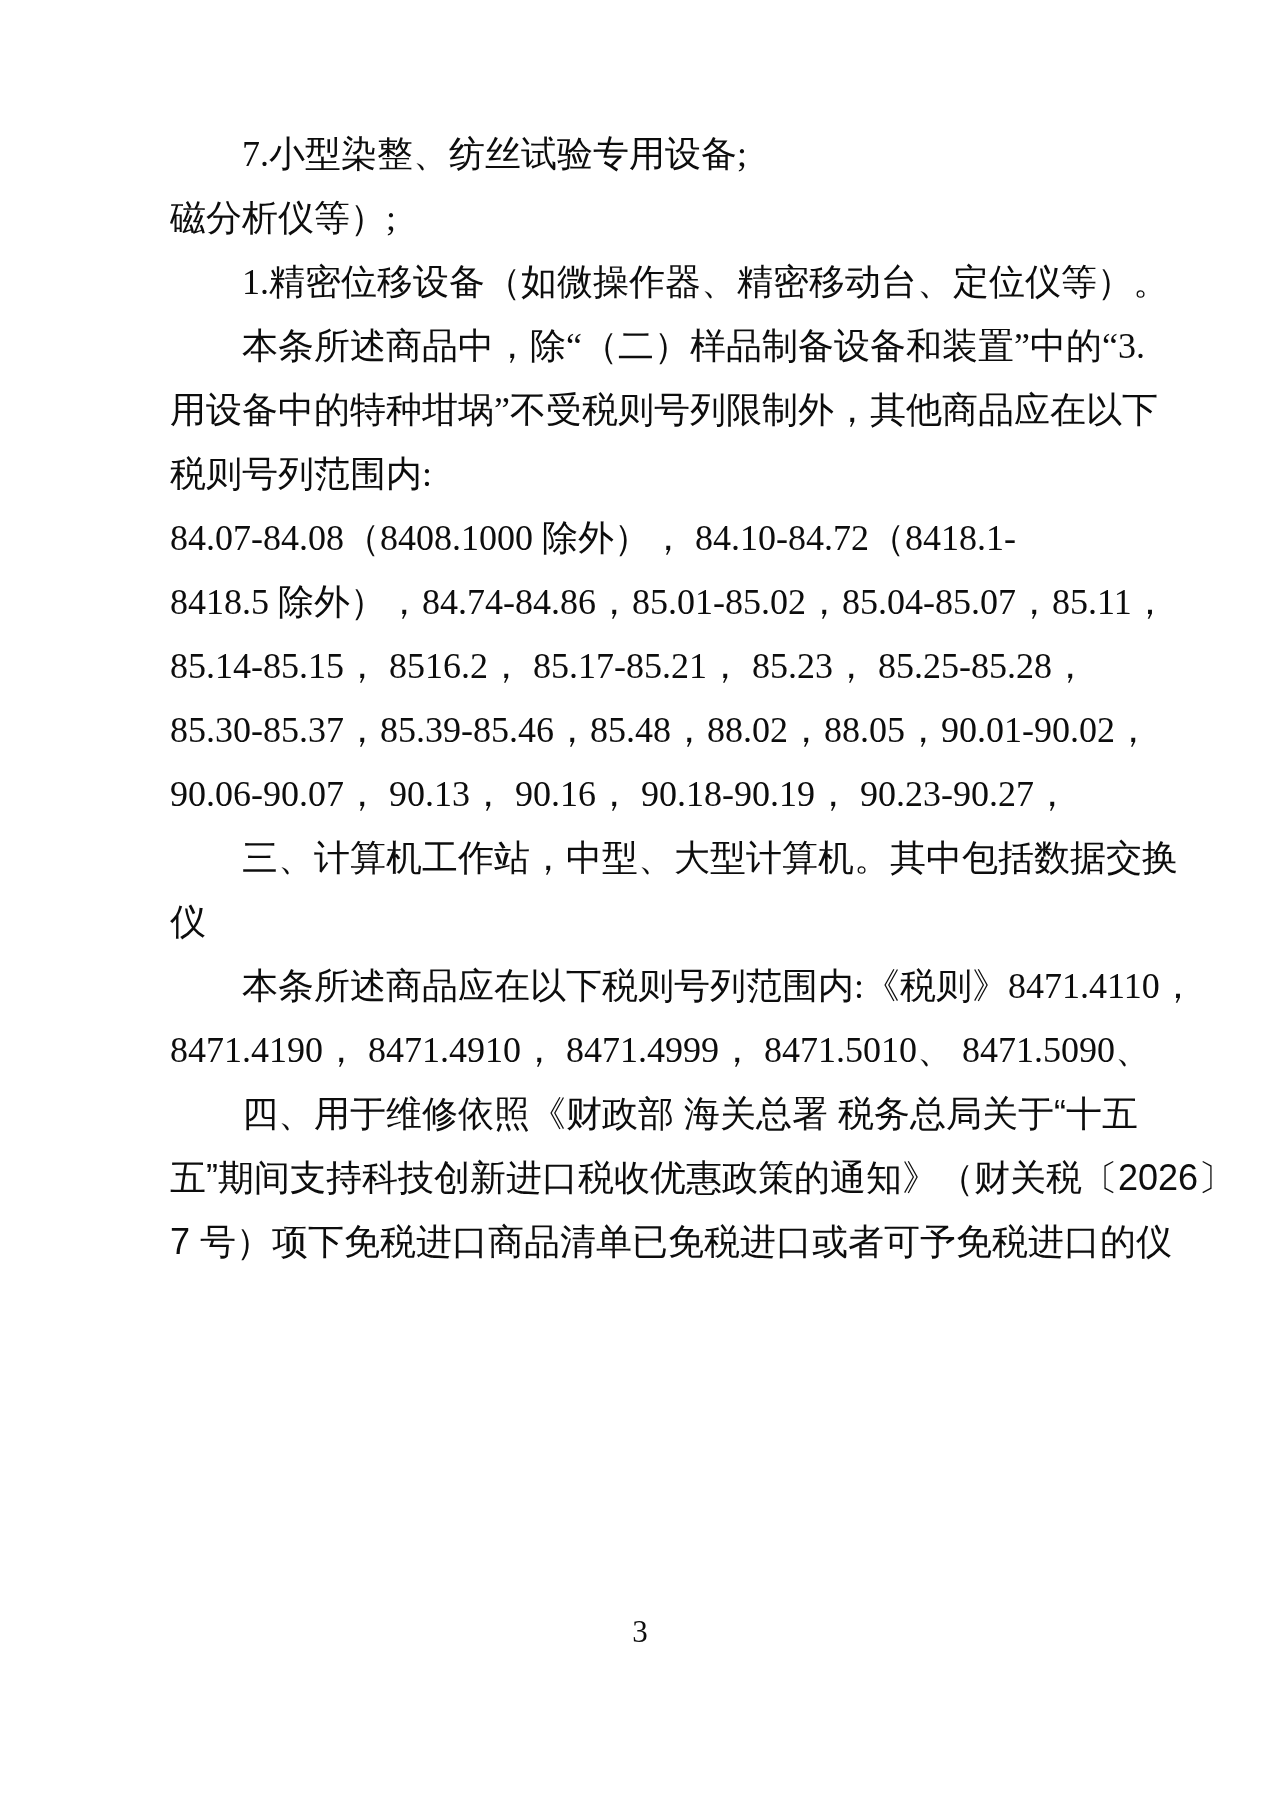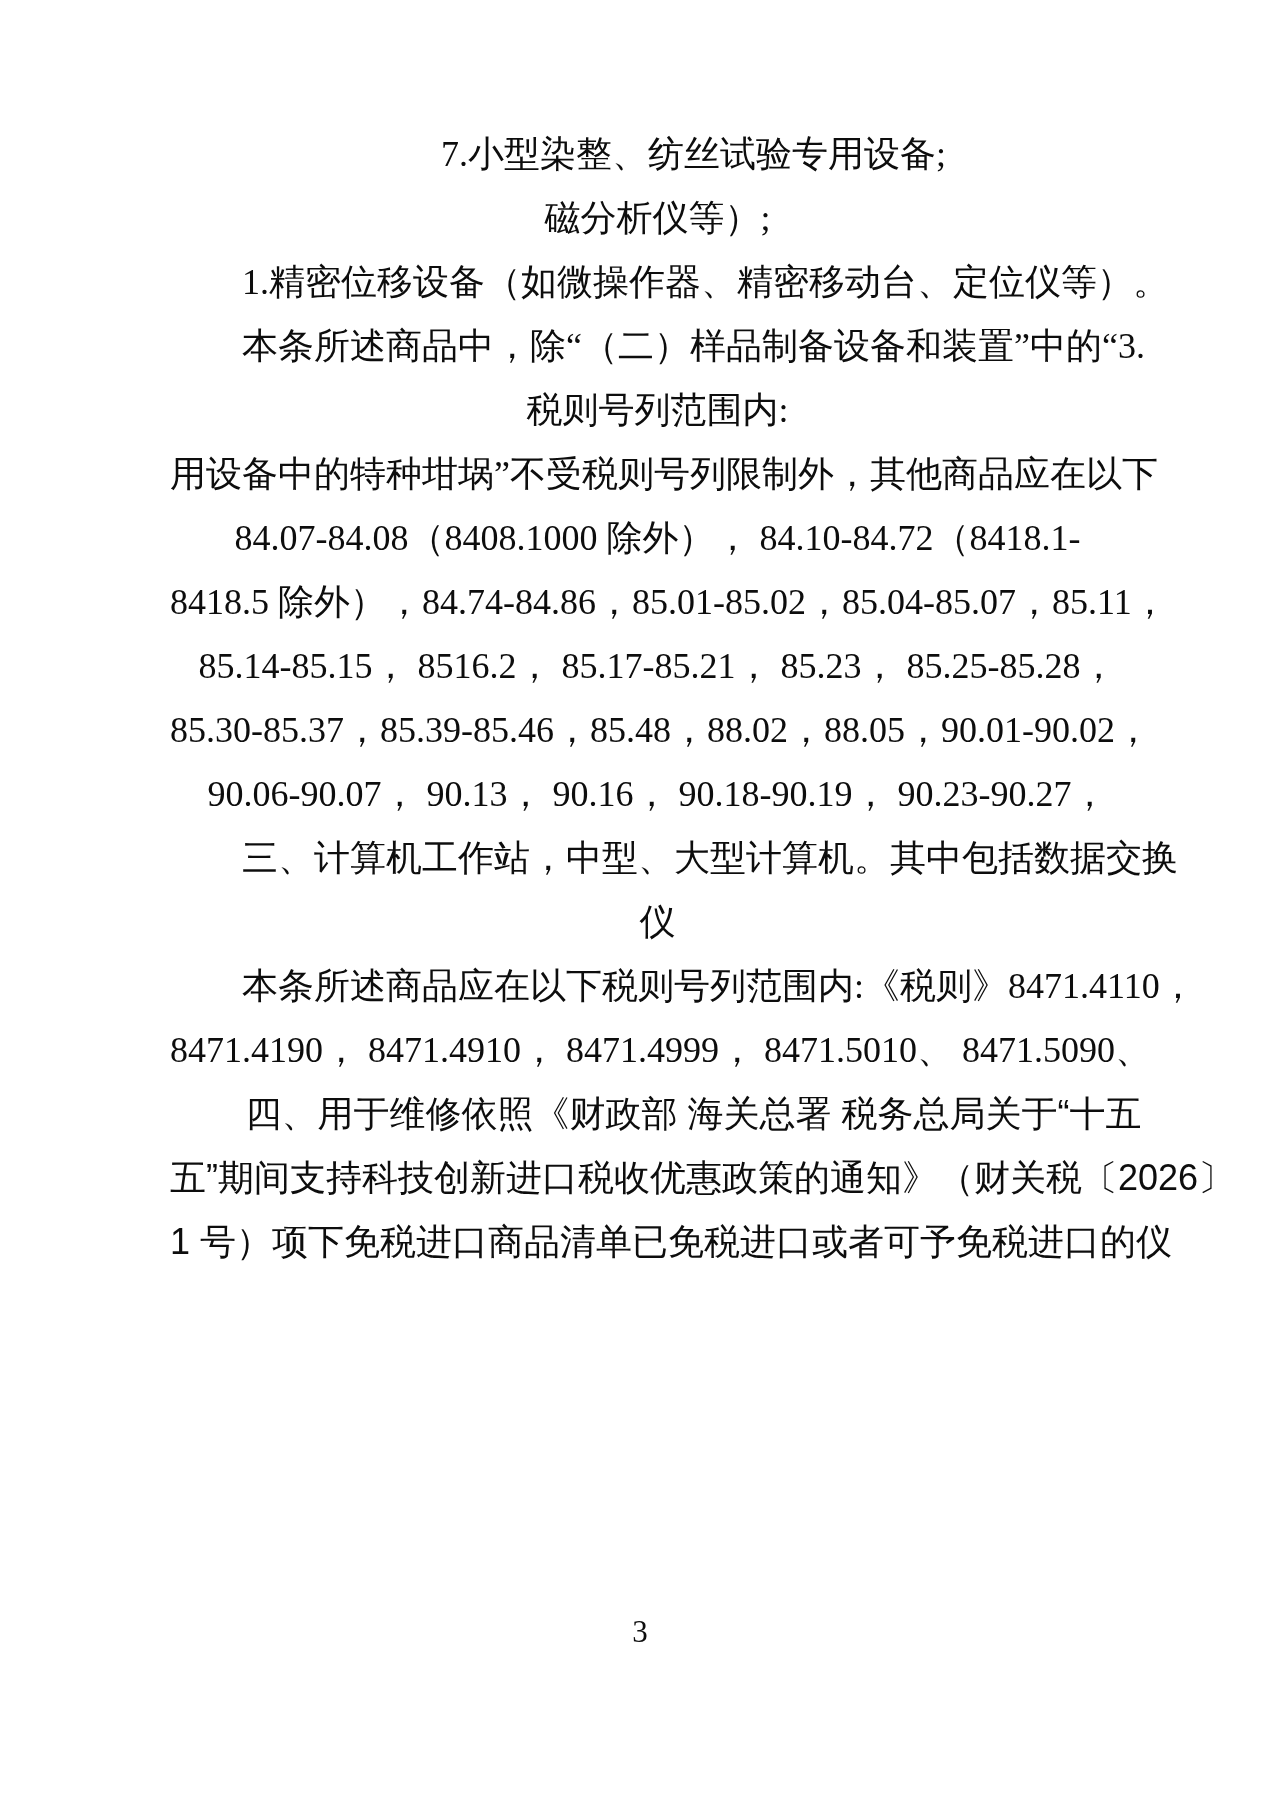--- a/index.html
+++ b/index.html
@@ -14,21 +14,20 @@
     background: #ffffff;
     color: #0d0d0d;
     font-family: "Liberation Serif", "DejaVu Serif", serif;
     overflow: hidden;
   }
   .content {
     position: absolute;
     left: 170px;
     top: 122px;
     width: 975px;
-    text-align: center;
   }
   .line {
     height: 64px;
     line-height: 64px;
     font-size: 36px;
     white-space: pre;
     letter-spacing: 0px;
   }
   .indent {
     padding-left: 72px;
@@ -51,29 +50,29 @@
 </style>
 </head>
 <body>
 
 <div class="page">
   <div class="content">
     <div class="line body indent">7.小型染整、纺丝试验专用设备;</div>
     <div class="line body">磁分析仪等）;</div>
     <div class="line body indent">1.精密位移设备（如微操作器、精密移动台、定位仪等）。</div>
     <div class="line body indent">本条所述商品中，除“（二）样品制备设备和装置”中的“3.</div>
+    <div class="line body">用设备中的特种坩埚”不受税则号列限制外，其他商品应在以下</div>
     <div class="line body">税则号列范围内:</div>
-    <div class="line body">用设备中的特种坩埚”不受税则号列限制外，其他商品应在以下</div>
     <div class="line body">84.07-84.08（8408.1000 除外）， 84.10-84.72（8418.1-</div>
     <div class="line body">8418.5 除外），84.74-84.86，85.01-85.02，85.04-85.07，85.11，</div>
     <div class="line body">85.14-85.15， 8516.2， 85.17-85.21， 85.23， 85.25-85.28，</div>
     <div class="line body">85.30-85.37，85.39-85.46，85.48，88.02，88.05，90.01-90.02，</div>
     <div class="line body">90.06-90.07， 90.13， 90.16， 90.18-90.19， 90.23-90.27，</div>
     <div class="line heading indent">三、计算机工作站，中型、大型计算机。其中包括数据交换</div>
     <div class="line heading">仪</div>
     <div class="line body indent">本条所述商品应在以下税则号列范围内:《税则》8471.4110，</div>
     <div class="line body">8471.4190， 8471.4910， 8471.4999， 8471.5010、 8471.5090、</div>
     <div class="line heading indent">四、用于维修依照《财政部 海关总署 税务总局关于“十五</div>
     <div class="line heading">五”期间支持科技创新进口税收优惠政策的通知》（财关税〔2026〕</div>
-    <div class="line heading">1 号）项下免税进口商品清单已免税进口或者可予免税进口的仪</div>
+    <div class="line heading">7 号）项下免税进口商品清单已免税进口或者可予免税进口的仪</div>
   </div>
   <div class="page-number">3</div>
 </div>
 
 </body></html>

